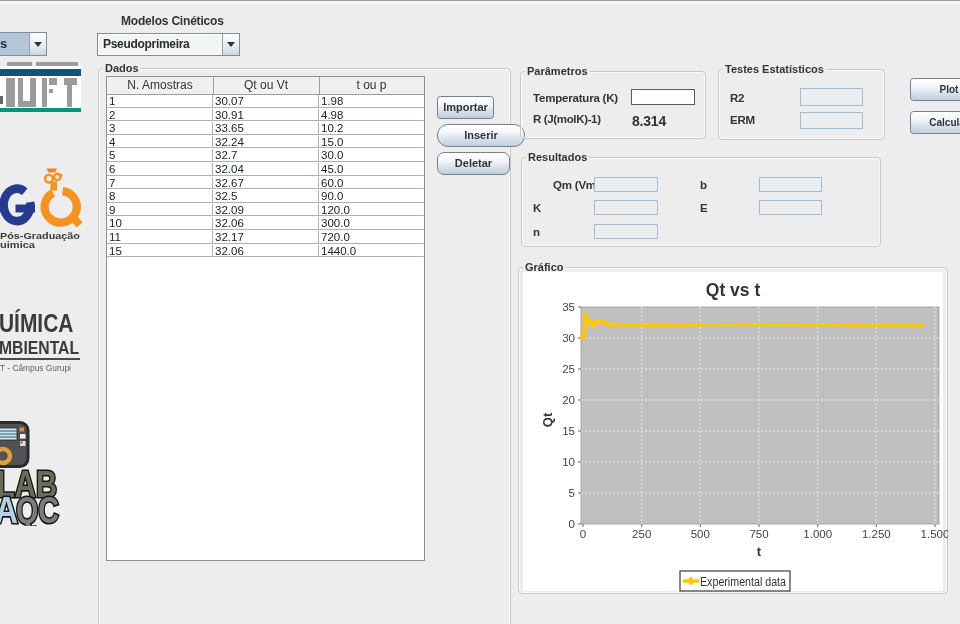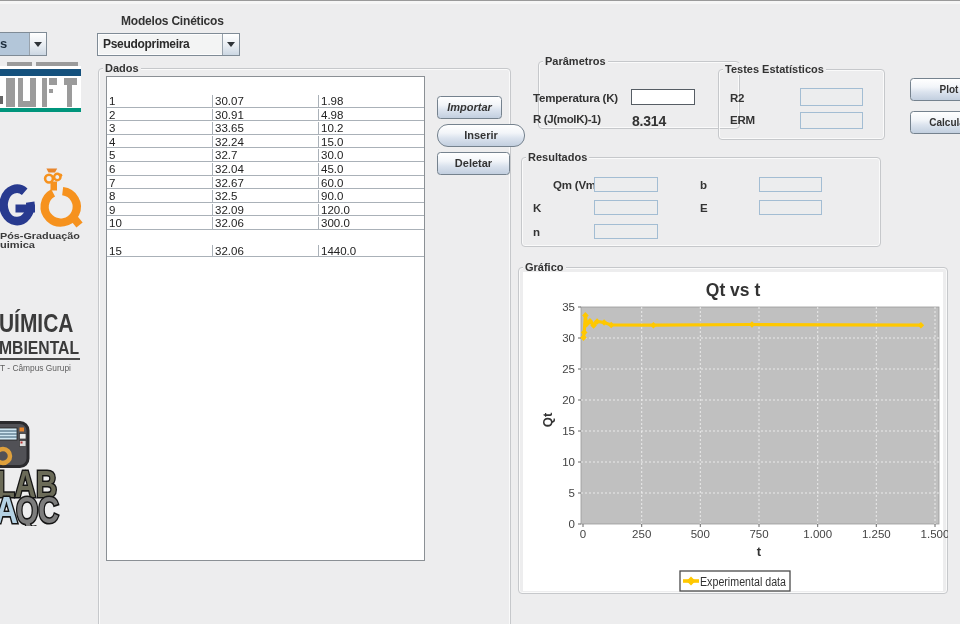--- a/index.html
+++ b/index.html
@@ -96,20 +96,25 @@
   <text x="-3" y="76.5" font-size="37" font-weight="bold" fill="#6b6b58" stroke="#141414" stroke-width="3.2" style="paint-order:stroke" font-family="Liberation Sans,sans-serif" textLength="60" lengthAdjust="spacingAndGlyphs">LAB</text>
   <text x="-5" y="103" font-size="37" font-weight="bold" fill="#b5d2e4" stroke="#141414" stroke-width="3.2" style="paint-order:stroke" font-family="Liberation Sans,sans-serif" textLength="23" lengthAdjust="spacingAndGlyphs">A</text>
   <text x="16" y="103" font-size="37" font-weight="bold" fill="#7d7d7d" stroke="#141414" stroke-width="3.2" style="paint-order:stroke" font-family="Liberation Sans,sans-serif" textLength="43" lengthAdjust="spacingAndGlyphs">QC</text>
 </svg>
 
 <div class="fs" style="left:98px;top:68px;width:413px;height:600px;">
     <span>Dados</span>
   </div>
 
 <div class="abs" style="left:106px;top:76px;width:319px;height:485px;background:#fff;border:1px solid #8b9095;box-sizing:border-box;font-size:11.5px;color:#222;">
+  <div class="abs" style="left:0;top:0;width:317px;height:18px;background:#eef0f1;border-bottom:1px solid #989ea4;box-sizing:border-box;">
+    <div class="abs" style="left:0;top:0;width:106px;height:17px;text-align:center;line-height:17px;font-size:12px;color:#333;border-right:1px solid #989ea4;">N. Amostras</div>
+    <div class="abs" style="left:106px;top:0;width:106px;height:17px;text-align:center;line-height:17px;font-size:12px;color:#333;border-right:1px solid #989ea4;">Qt ou Vt</div>
+    <div class="abs" style="left:212px;top:0;width:105px;height:17px;text-align:center;line-height:17px;font-size:12px;color:#333;">t ou p</div>
+  </div>
   <style>
     .tr{position:absolute;left:0;width:317px;height:13.6px;}
     .tr div{position:absolute;top:0;height:12.6px;line-height:13px;padding-left:2px;
             border-right:1px solid #aab1b8;border-bottom:1px solid #aab1b8;box-sizing:border-box;}
     .c0{left:0;width:106px;} .c1{left:106px;width:106px;} .c2{left:212px;width:105px;border-right:none !important;}
   </style>
   <div class="tr" style="top:18px;">
       <div class="c0">1</div>
       <div class="c1">30.07</div>
       <div class="c2">1.98</div>
@@ -152,32 +157,37 @@
   <div class="tr" style="top:126.8px;">
       <div class="c0">9</div>
       <div class="c1">32.09</div>
       <div class="c2">120.0</div>
     </div>
   <div class="tr" style="top:140.4px;">
       <div class="c0">10</div>
       <div class="c1">32.06</div>
       <div class="c2">300.0</div>
     </div>
+  <div class="tr" style="top:154px;">
+      <div class="c0">11</div>
+      <div class="c1">32.17</div>
+      <div class="c2">720.0</div>
+    </div>
   <div class="tr" style="top:167.6px;">
       <div class="c0">15</div>
       <div class="c1">32.06</div>
       <div class="c2">1440.0</div>
     </div>
 </div>
 
-<div class="btn" style="left:437px;top:96px;width:65px;font-style:italic;">Importar</div>
+<div class="btn" style="left:437px;top:96px;width:57px;">Importar</div>
 <div class="btn" style="left:437px;top:124px;width:88px;border-radius:11px;">Inserir</div>
-<div class="btn" style="left:437px;top:152px;width:73px;">Deletar</div>
-
-<div class="fs" style="left:520px;top:61px;width:202px;height:68px;margin-left:18px;">
+<div class="btn" style="left:437px;top:152px;width:73px;border-radius:7px;">Deletar</div>
+
+<div class="fs" style="left:520px;top:71px;width:186px;height:68px;">
     <span>Parâmetros</span>
   </div>
 <div class="lbl" style="left:533px;top:92px;">Temperatura (K)</div>
 <div class="abs" style="left:631px;top:89px;width:64px;height:16px;background:#fff;border:1px solid #565d64;box-sizing:border-box;"></div>
 <div class="lbl" style="left:533px;top:113px;letter-spacing:-0.35px;">R (J(molK)-1)</div>
 <div class="lbl" style="left:632px;top:113px;font-size:14px;">8.314</div>
 
 <div class="fs" style="left:718px;top:69px;width:167px;height:71px;">
     <span>Testes Estatísticos</span>
   </div>

